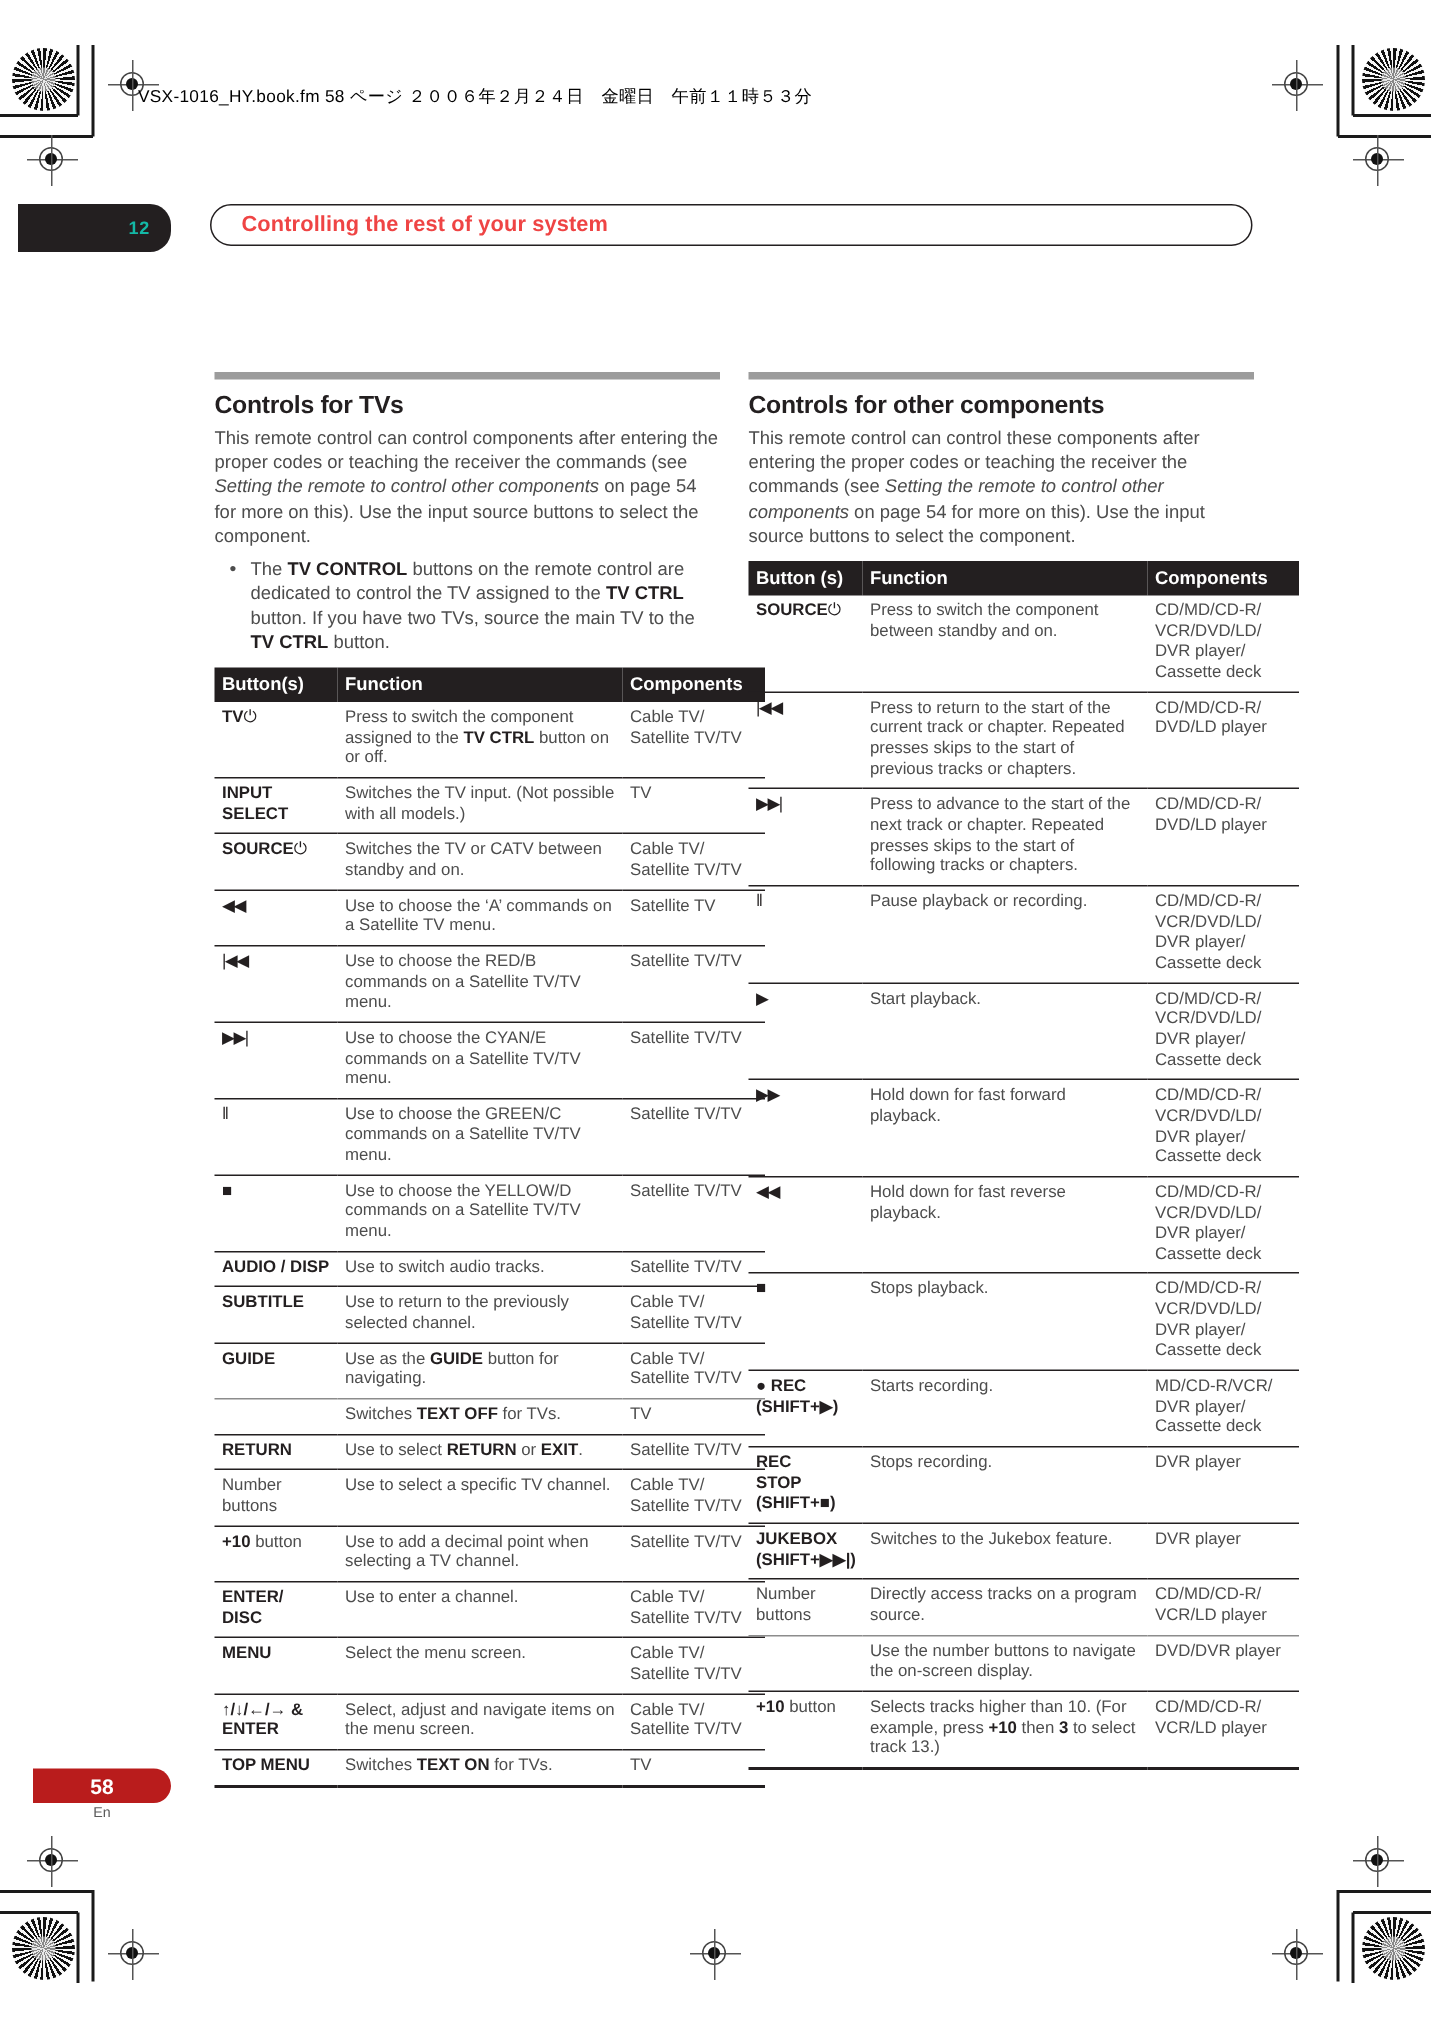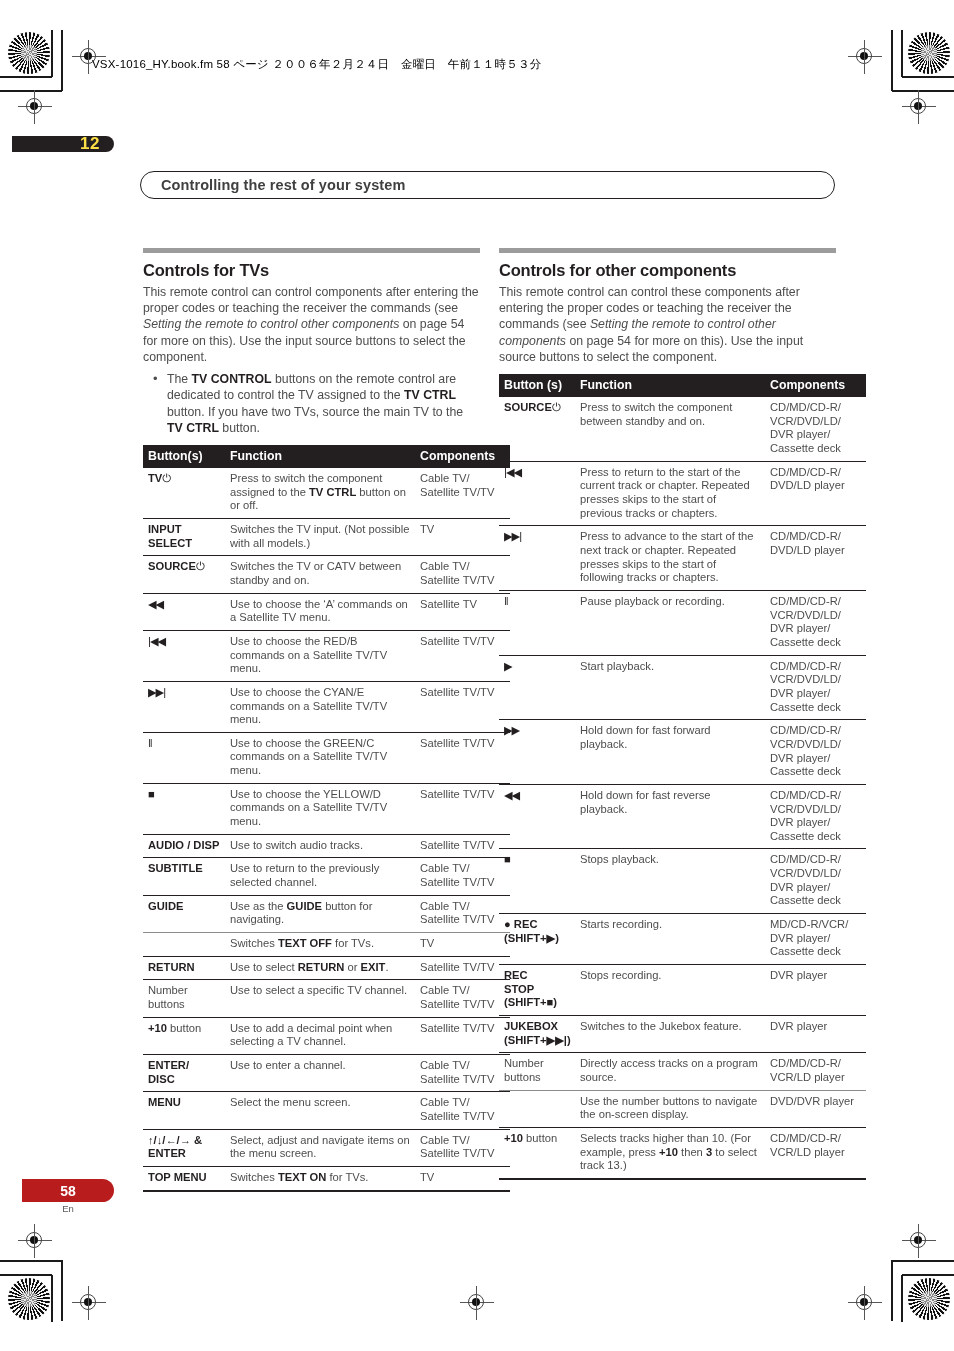--- a/index.html
+++ b/index.html
@@ -71,25 +71,25 @@
     color: #000;
     white-space: nowrap;
   }
 
   
   .chapter-badge {
     position: absolute;
     left: 12px;
     top: 136px;
     width: 102px;
-    height: 16px;
+    height: 32px;
     background: #231f20;
     border-radius: 0 14px 14px 0;
-    color: #fde047;
-    font-size: 17px;
+    color: #14b8a6;
+    font-size: 12px;
     font-weight: bold;
     display: flex;
     align-items: center;
     justify-content: flex-end;
     padding-right: 14px;
     box-sizing: border-box;
     letter-spacing: .5px;
   }
   .chapter-title-pill {
     position: absolute;
@@ -98,23 +98,22 @@
     width: 695px;
     height: 28px;
     border: 1.4px solid #231f20;
     border-radius: 14px;
     box-sizing: border-box;
     display: flex;
     align-items: center;
     padding-left: 20px;
     font-size: 14.5px;
     font-weight: bold;
-    color: #404040;
+    color: #ef4444;
     letter-spacing: .1px;
-    margin-top: 35px;
   }
 
   
   .col {
     position: absolute;
     width: 337px;
     top: 248px;
   }
   .col-left { left: 143px; }
   .col-right { left: 499px; }

